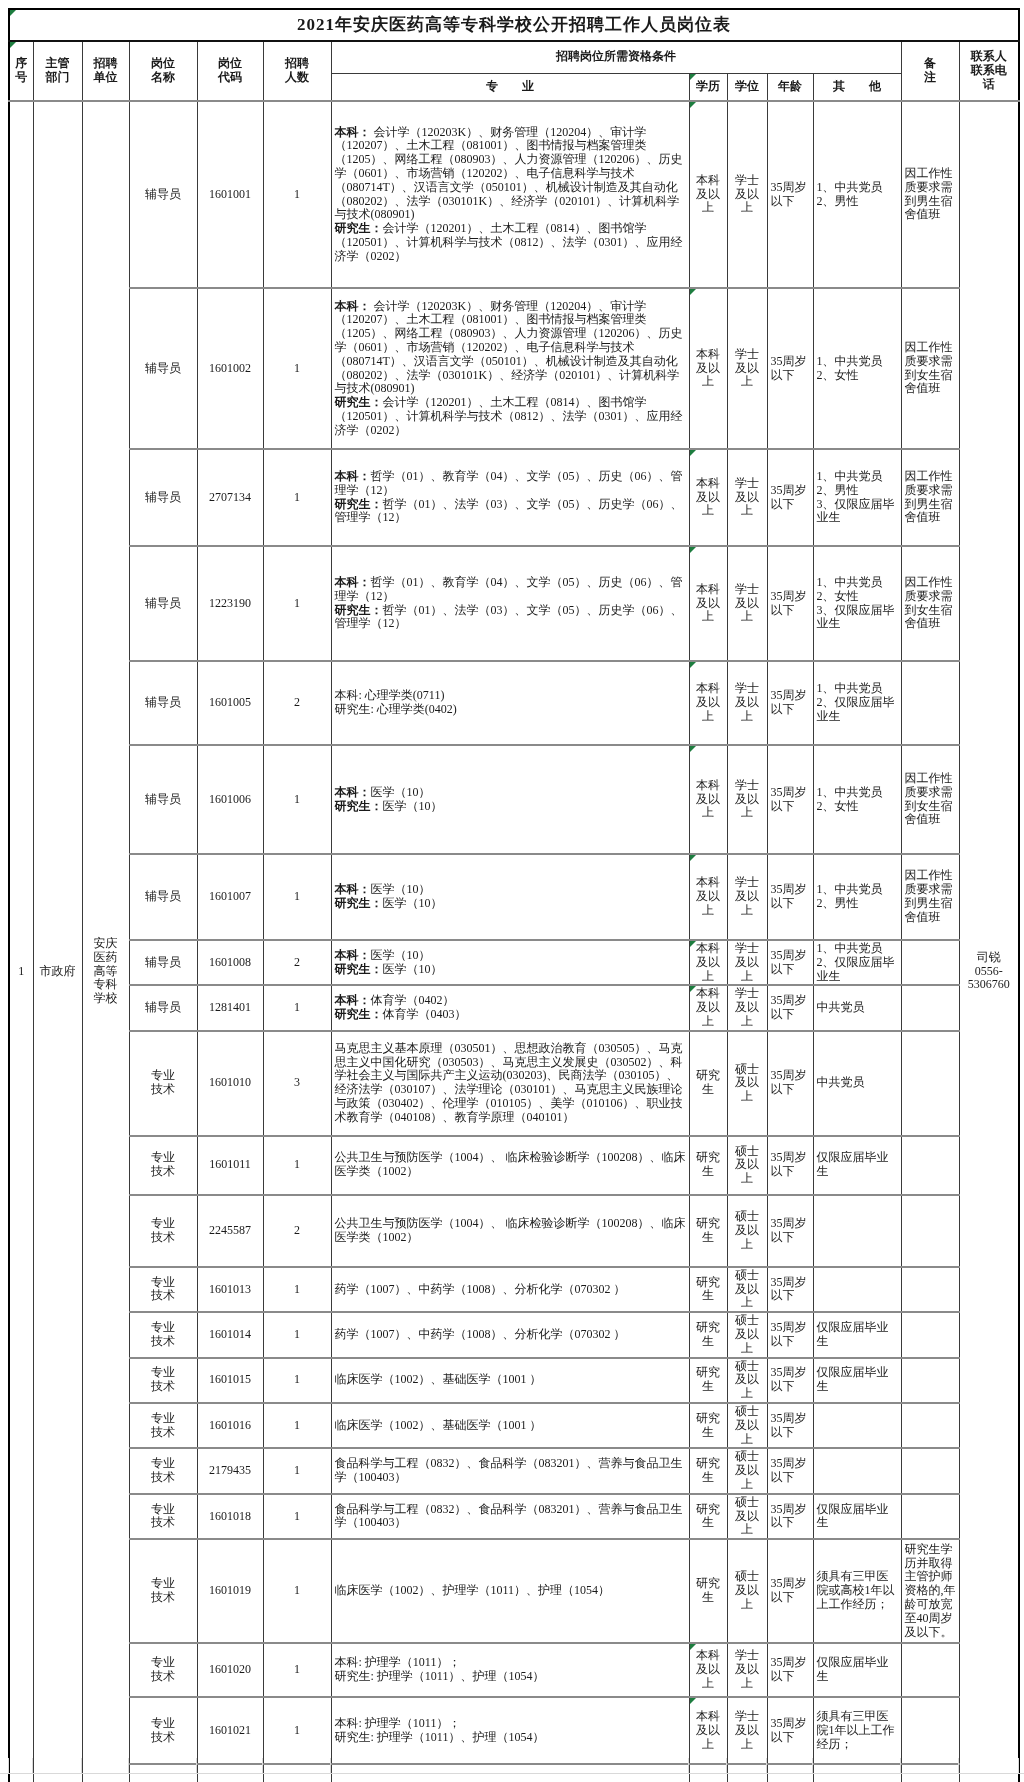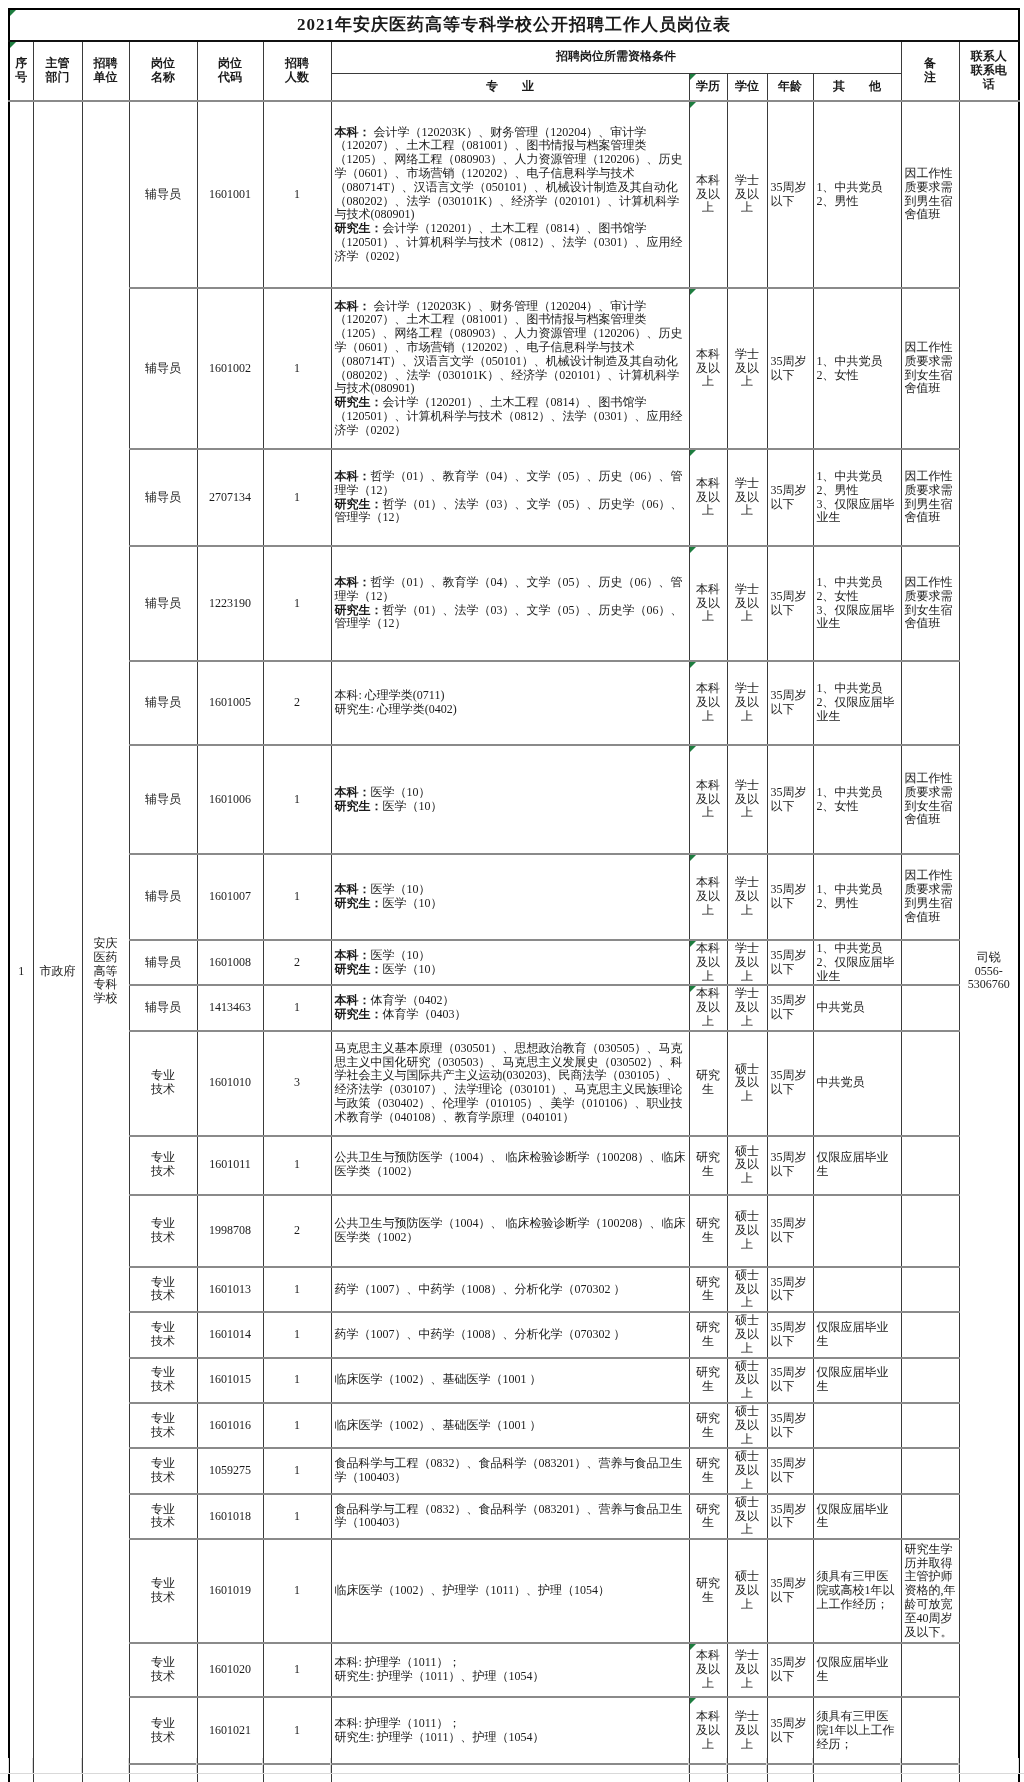--- a/index.html
+++ b/index.html
@@ -182,21 +182,21 @@
           <td class="c-major"><span class="mline"><b>本科：</b><span>医学（10）</span></span><span class="mline"><b>研究生：</b><span>医学（10）</span></span></td>
           <td class="c-center c-tight"><span class="tri"></span>本科及以上</td>
           <td class="c-center c-tight">学士及以上</td>
           <td class="c-left c-tight">35周岁以下</td>
           <td class="c-left">1、中共党员
 2、仅限应届毕业生</td>
           <td class="c-left"></td>
         </tr>
         <tr style="height: 44px;">
           <td class="c-center">辅导员</td>
-          <td class="c-center">1413463</td>
+          <td class="c-center">1281401</td>
           <td class="c-center">1</td>
           <td class="c-major"><span class="mline"><b>本科：</b><span>体育学（0402）</span></span><span class="mline"><b>研究生：</b><span>体育学（0403）</span></span></td>
           <td class="c-center c-tight"><span class="tri"></span>本科及以上</td>
           <td class="c-center c-tight">学士及以上</td>
           <td class="c-left c-tight">35周岁以下</td>
           <td class="c-left">中共党员</td>
           <td class="c-left"></td>
         </tr>
         <tr style="height: 105px;">
           <td class="c-center">专业
@@ -218,21 +218,21 @@
           <td class="c-major"><span class="mline"><span>公共卫生与预防医学（1004）、 临床检验诊断学（100208）、临床医学类（1002）</span></span></td>
           <td class="c-center c-tight">研究生</td>
           <td class="c-center c-tight">硕士及以上</td>
           <td class="c-left c-tight">35周岁以下</td>
           <td class="c-left">仅限应届毕业生</td>
           <td class="c-left"></td>
         </tr>
         <tr style="height: 72px;">
           <td class="c-center">专业
 技术</td>
-          <td class="c-center">1998708</td>
+          <td class="c-center">2245587</td>
           <td class="c-center">2</td>
           <td class="c-major"><span class="mline"><span>公共卫生与预防医学（1004）、 临床检验诊断学（100208）、临床医学类（1002）</span></span></td>
           <td class="c-center c-tight">研究生</td>
           <td class="c-center c-tight">硕士及以上</td>
           <td class="c-left c-tight">35周岁以下</td>
           <td class="c-left"></td>
           <td class="c-left"></td>
         </tr>
         <tr style="height: 28px;">
           <td class="c-center">专业
@@ -278,21 +278,21 @@
           <td class="c-major"><span class="mline"><span>临床医学（1002）、基础医学（1001 ）</span></span></td>
           <td class="c-center c-tight">研究生</td>
           <td class="c-center c-tight">硕士及以上</td>
           <td class="c-left c-tight">35周岁以下</td>
           <td class="c-left"></td>
           <td class="c-left"></td>
         </tr>
         <tr style="height: 37px;">
           <td class="c-center">专业
 技术</td>
-          <td class="c-center">1059275</td>
+          <td class="c-center">2179435</td>
           <td class="c-center">1</td>
           <td class="c-major"><span class="mline"><span>食品科学与工程（0832）、食品科学（083201）、营养与食品卫生学（100403）</span></span></td>
           <td class="c-center c-tight">研究生</td>
           <td class="c-center c-tight">硕士及以上</td>
           <td class="c-left c-tight">35周岁以下</td>
           <td class="c-left"></td>
           <td class="c-left"></td>
         </tr>
         <tr style="height: 32px;">
           <td class="c-center">专业

